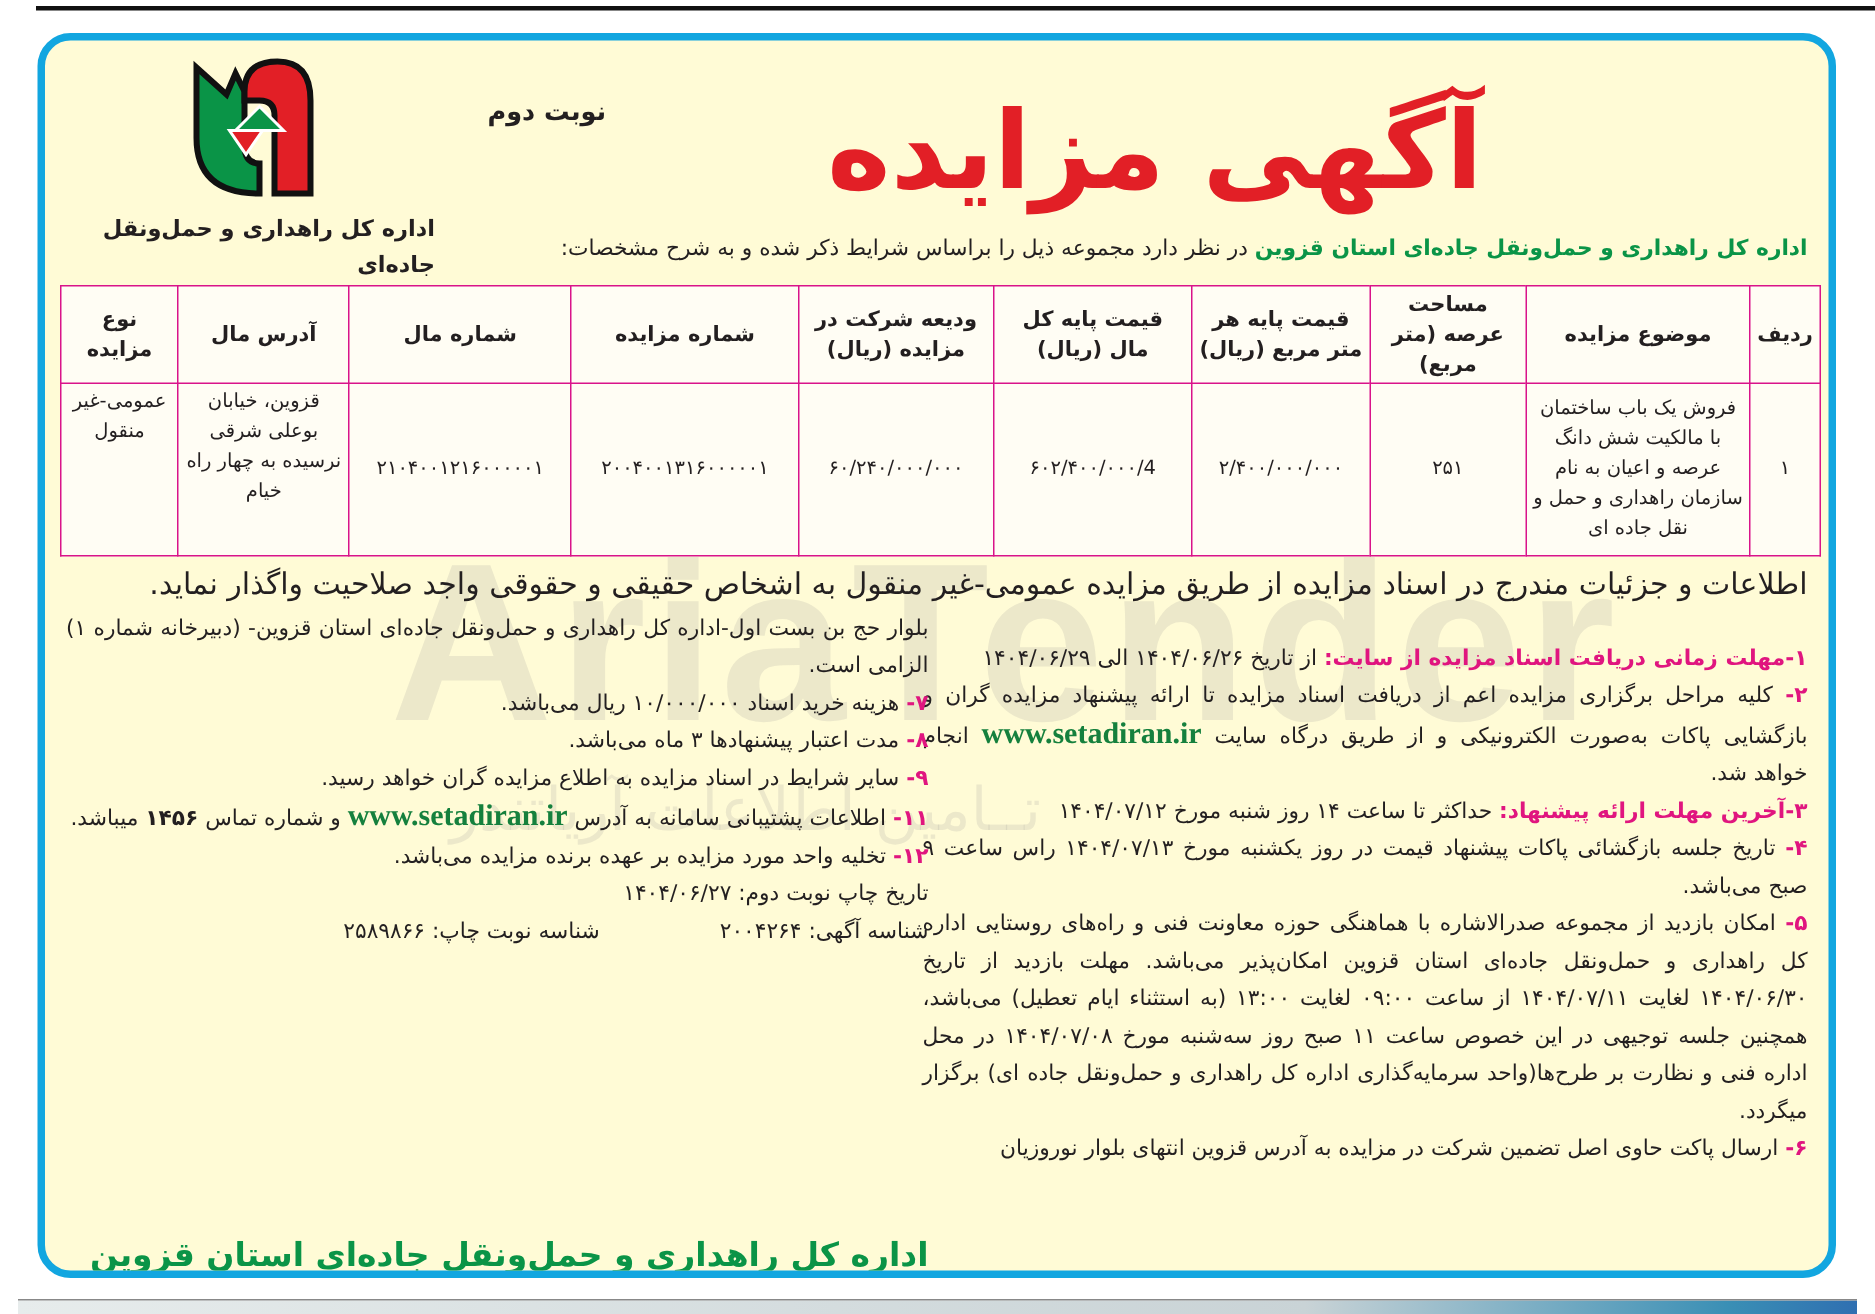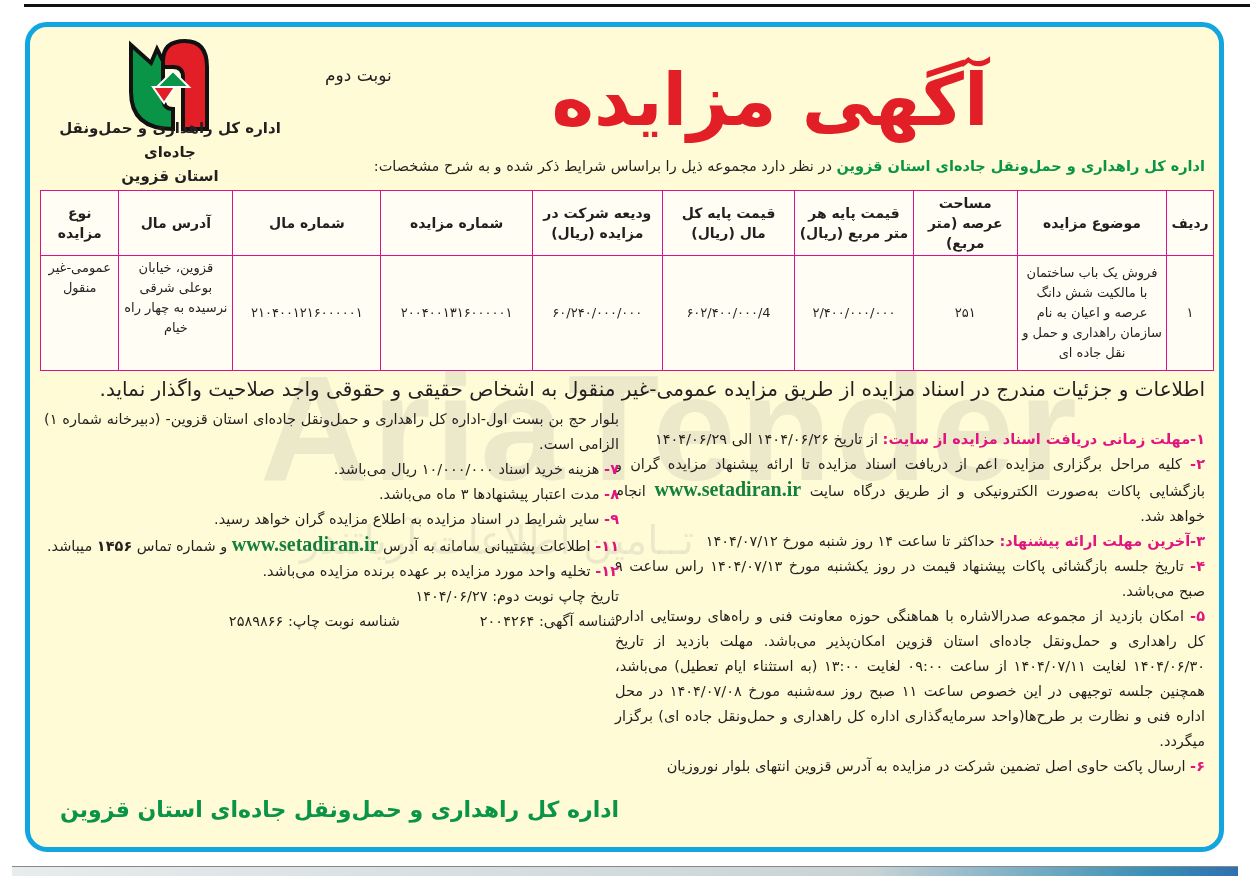--- a/index.html
+++ b/index.html
@@ -17,24 +17,24 @@
       position: absolute; left: 230px; top: 315px; font-size: 150px; font-weight: bold;
       color: rgba(150,150,150,0.18); letter-spacing: 4px; pointer-events: none; white-space: nowrap;
       font-family: "Liberation Sans", sans-serif;
     }
     .watermark-sub {
       position: absolute; left: 270px; top: 490px; font-size: 40px; color: rgba(150,150,150,0.18);
       pointer-events: none; white-space: nowrap;
     }
     .logo { position: absolute; left: 93px; top: 10px; width: 90px; height: 100px; }
     .org-name {
-      position: absolute; left: 20px; top: 89px; width: 240px; text-align: center; direction: rtl;
+      position: absolute; left: 20px; top: 113px; width: 240px; direction: rtl;
       font-weight: bold; font-size: 15px; line-height: 24px;
     }
-    .round-label { position: absolute; left: 295px; top: 38px; direction: rtl; font-weight: normal; font-size: 17px; }
+    .round-label { position: absolute; left: 295px; top: 38px; direction: rtl; font-weight: bold; font-size: 17px; }
     .title {
       position: absolute; left: 470px; top: 18px; width: 540px; text-align: center; direction: rtl;
       font-family: "DejaVu Sans", sans-serif; font-weight: bold; font-size: 72px; color: #e21f26; line-height: 110px;
     }
     .intro {
       position: absolute; right: 14px; top: 131px; direction: rtl; font-size: 14.5px; white-space: nowrap;
     }
     .intro .green { color: #0a9447; font-weight: bold; }
     table.auction {
       position: absolute; left: 10px; top: 163px; width: 1174px; border-collapse: collapse; direction: rtl;
@@ -46,21 +46,21 @@
     .summary { position: absolute; right: 14px; top: 350px; direction: rtl; font-size: 20px; white-space: nowrap; }
     .col { position: absolute; direction: rtl; font-size: 14.5px; line-height: 25px; text-align: justify; }
     .col-right { right: 14px; top: 380px; width: 590px; margin-top: 20px; }
     .col-left { left: 14px; top: 380px; width: 575px; }
     .num { color: #e0157f; font-weight: bold; }
     .pink-bold { color: #e0157f; font-weight: bold; }
     .url { color: #15803d; font-weight: bold; font-family: Liberation Serif, serif; font-size: 20px; }
     .bold { font-weight: bold; }
     .p { margin: 0; }
     .footer-org {
-      position: absolute; left: 30px; top: 770px; direction: rtl; color: #0a9447; font-weight: bold; font-size: 22px;
+      position: absolute; left: 30px; top: 798px; direction: rtl; color: #0a9447; font-weight: bold; font-size: 22px;
     }
     .meta-line { display: flex; gap: 40px; justify-content: flex-start; }
     .bottom-strip {
       position: absolute; left: 12px; top: 866px; width: 1226px; height: 12px;
       background: linear-gradient(90deg, #e7ecec, #c9d3d6 70%, #3a8fb5 93%, #2f6fb1);
       border-top: 1px solid #888;
     }
   </style>
 </head>
 <body>

